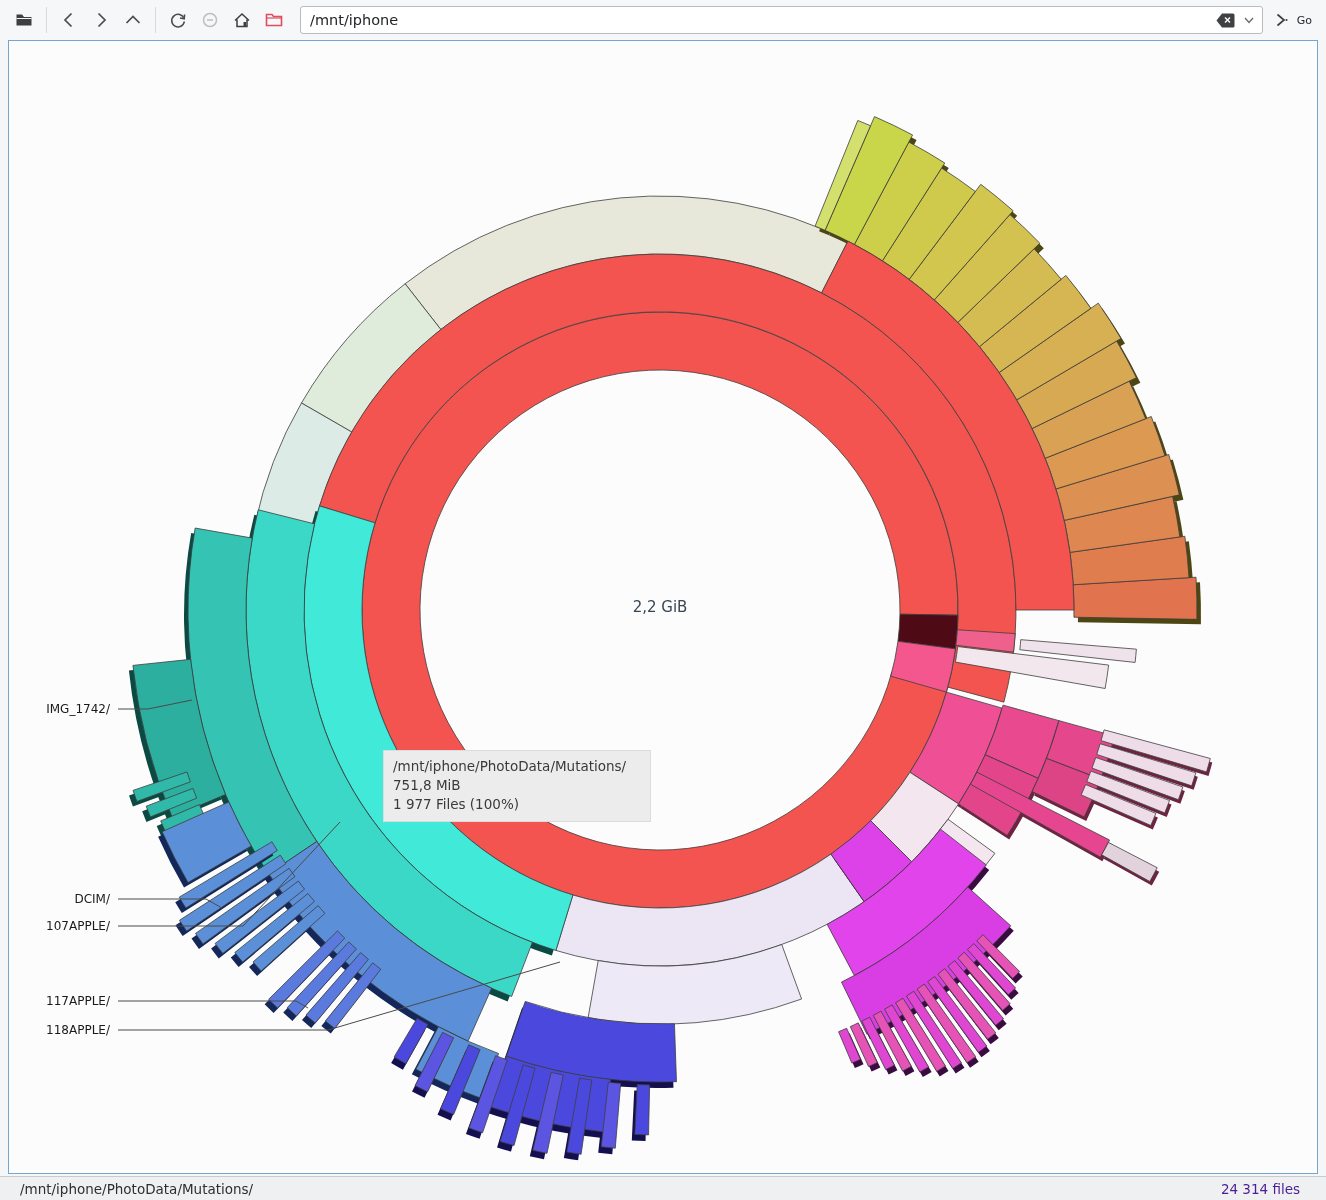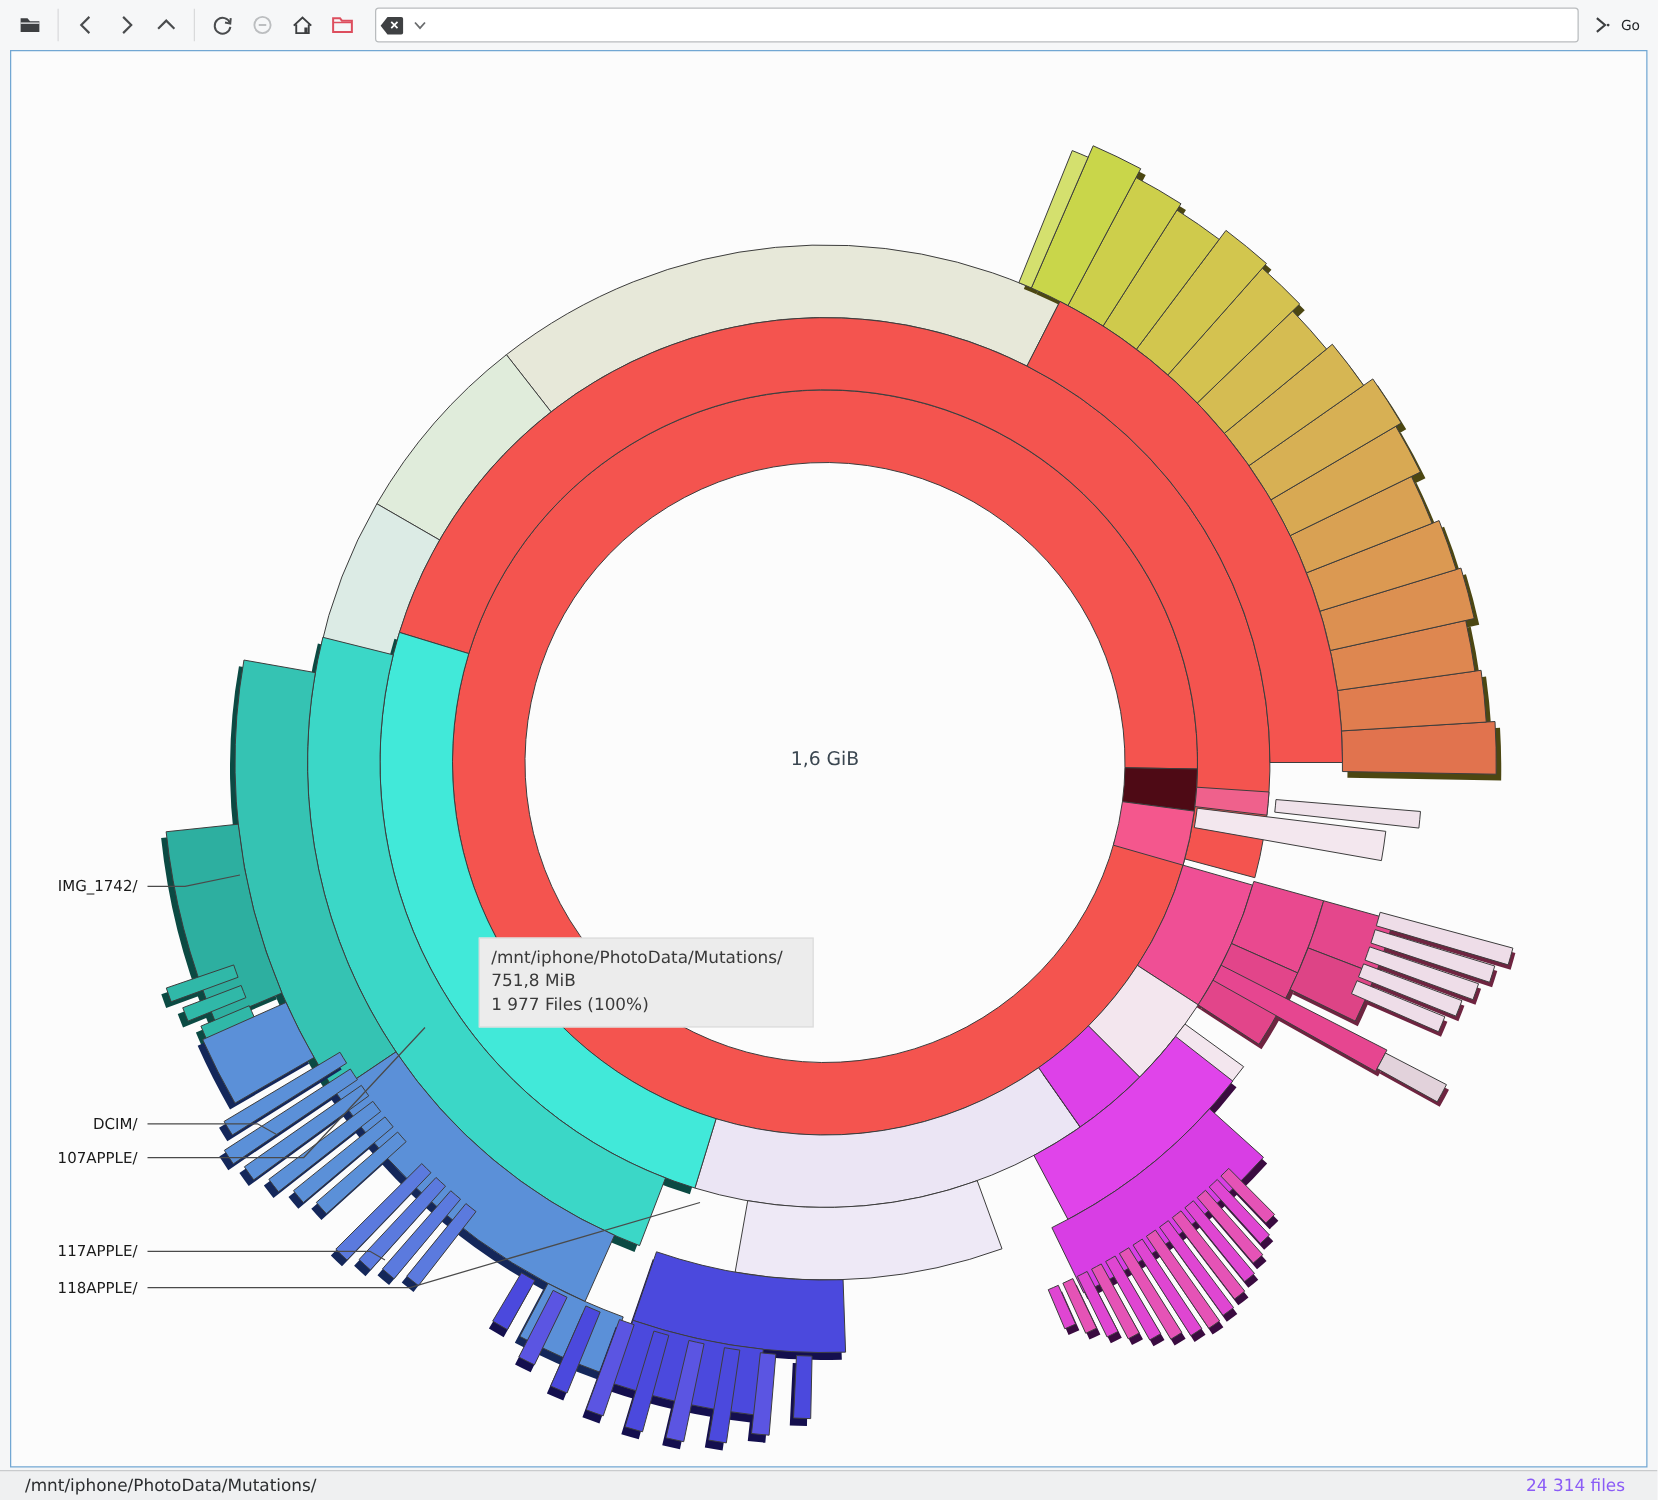--- a/index.html
+++ b/index.html
@@ -33,21 +33,21 @@
 
   .tooltip { position:absolute; left:383px; top:750px; width:268px;
     background:#ececec; border:1px solid #dcdcdc; padding:6px 10px 7px 9px;
     font-size:13.5px; line-height:1.42; color:#3a3a3a; white-space:nowrap; }
 
   
   .statusbar { position:absolute; left:0; top:1176px; width:1326px; height:24px;
     background:#eff0f1; border-top:1px solid #c9cbcd;
     display:flex; align-items:center; justify-content:space-between; }
   .statusbar .spath { font-size:13.5px; color:#2c2e30; margin-left:20px; }
-  .statusbar .sfiles { font-size:13.5px; color:#8b5cf6; margin-right:26px; }
+  .statusbar .sfiles { font-size:13.5px; color:#4c1d95; margin-right:26px; }
 
   svg.icon { display:block; }
 </style>
 </head>
 <body>
 
 <div class="window">
 
   <div class="toolbar">
     <div class="tbtn" style="margin-left:8px">
@@ -108,20 +108,21 @@
     <div class="tbtn">
       <span>
         <svg class="icon" width="20" height="20" viewBox="0 0 20 20">
           <path d="M2.5 4.5h5.5l1.5 2h8v9H2.5z" fill="none" stroke="#dd4e5e" stroke-width="1.6"></path>
           <path d="M2.5 8h15" stroke="#dd4e5e" stroke-width="1.2"></path>
         </svg>
       </span>
     </div>
 
     <div class="urlbar">
+      <input class="urltext" type="text" value="/mnt/iphone" style="">
       <span class="tbtn" style="width:24px;height:24px">
         <span>
           <svg class="icon" width="19" height="15" viewBox="0 0 19 15">
             <path d="M6 0.5 h11 a1.5 1.5 0 0 1 1.5 1.5 v11 a1.5 1.5 0 0 1 -1.5 1.5 h-11 L0.5 7.5 z" fill="#3f4143"></path>
             <path d="M9 4.5 l5 5 M14 4.5 l-5 5" stroke="#ffffff" stroke-width="1.4"></path>
           </svg>
         </span>
       </span>
       <span class="tbtn" style="width:22px;height:24px;margin-right:2px">
         <span>
@@ -331,21 +332,21 @@
       <polyline points="118,899 206,899 222,908" fill="none" stroke="#4a4a4a" stroke-width="1"></polyline>
       <text x="110" y="903" text-anchor="end" font-size="12" fill="#1a1a1a">DCIM/</text>
       <polyline points="118,926 243,926 340,822" fill="none" stroke="#4a4a4a" stroke-width="1"></polyline>
       <text x="110" y="930" text-anchor="end" font-size="12" fill="#1a1a1a">107APPLE/</text>
       <polyline points="118,1001 296,1001 308,1008" fill="none" stroke="#4a4a4a" stroke-width="1"></polyline>
       <text x="110" y="1005" text-anchor="end" font-size="12" fill="#1a1a1a">117APPLE/</text>
       <polyline points="118,1030 328,1030 560,962" fill="none" stroke="#4a4a4a" stroke-width="1"></polyline>
       <text x="110" y="1034" text-anchor="end" font-size="12" fill="#1a1a1a">118APPLE/</text>
     </svg>
 
-  <div class="center-label">1,6 GiB</div>
+  <div class="center-label">2,2 GiB</div>
 
   <div class="tooltip">
     <div>/mnt/iphone/PhotoData/Mutations/</div>
     <div>751,8 MiB</div>
     <div>1 977 Files (100%)</div>
   </div>
 
   <div class="statusbar">
     <span class="spath">/mnt/iphone/PhotoData/Mutations/</span>
     <span class="sfiles">24 314 files</span>

